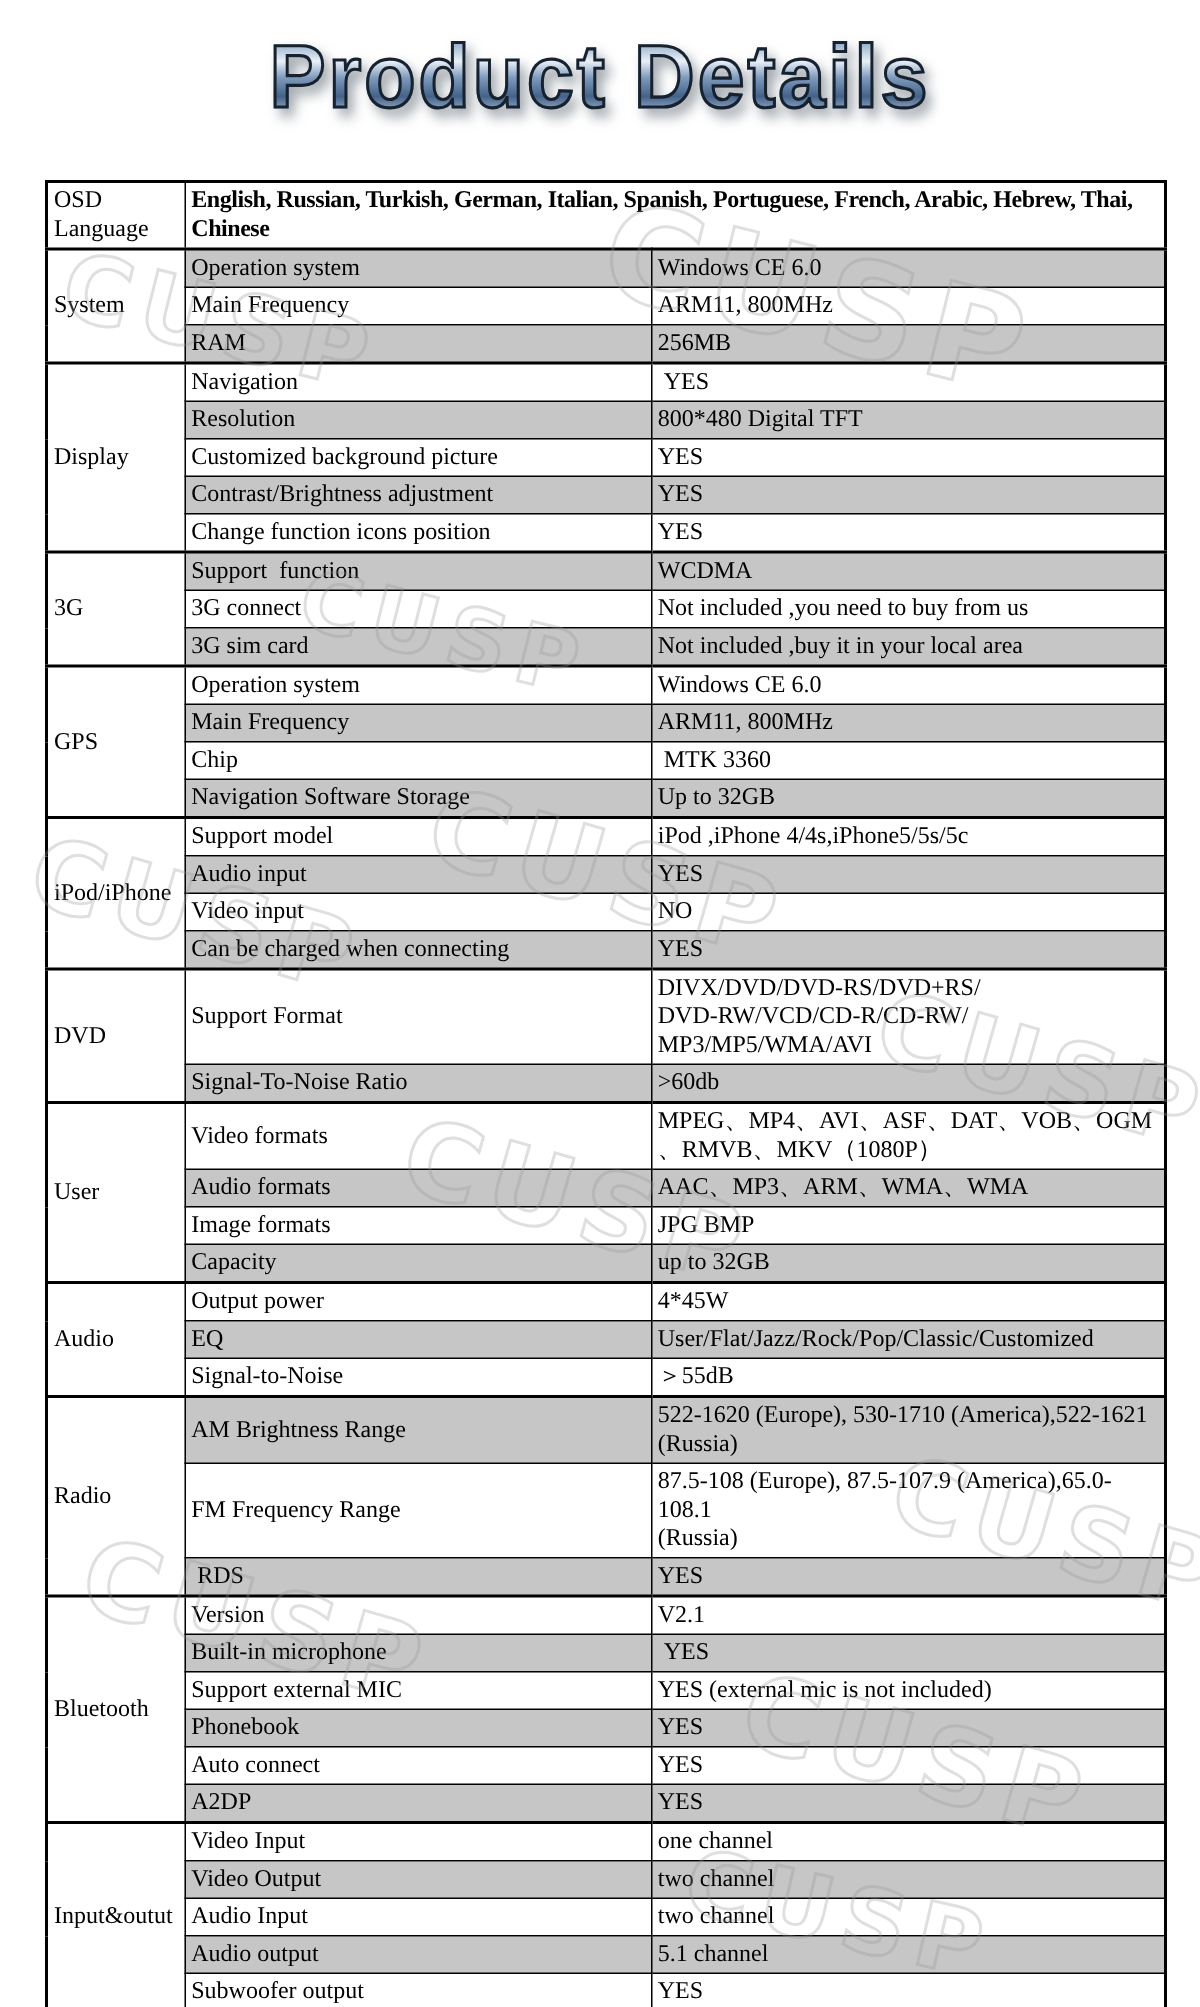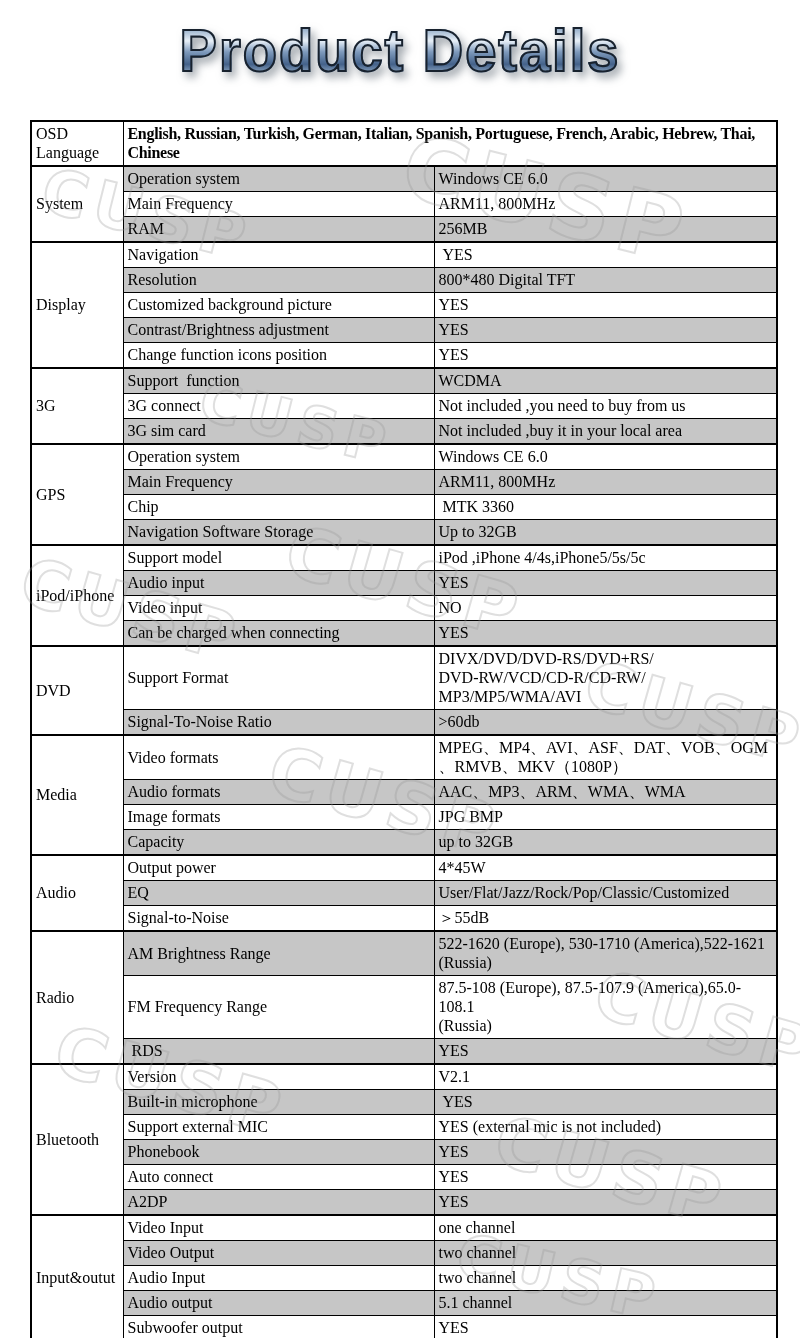--- a/index.html
+++ b/index.html
@@ -215,21 +215,21 @@
           <td class="lbl">Support Format</td>
           <td class="val">DIVX/DVD/DVD-RS/DVD+RS/
 DVD-RW/VCD/CD-R/CD-RW/
 MP3/MP5/WMA/AVI</td>
         </tr>
         <tr class="shade">
           <td class="lbl">Signal-To-Noise Ratio</td>
           <td class="val">&gt;60db</td>
         </tr>
         <tr class="sec-start">
-          <td class="cat" rowspan="4">Media</td>
+          <td class="cat" rowspan="4">User</td>
           <td class="lbl">Video formats</td>
           <td class="val">MPEG、MP4、AVI、ASF、DAT、VOB、OGM
 、RMVB、MKV（1080P）</td>
         </tr>
         <tr class="shade">
           <td class="lbl">Audio formats</td>
           <td class="val">AAC、MP3、ARM、WMA、WMA</td>
         </tr>
         <tr>
           <td class="lbl">Image formats</td>

